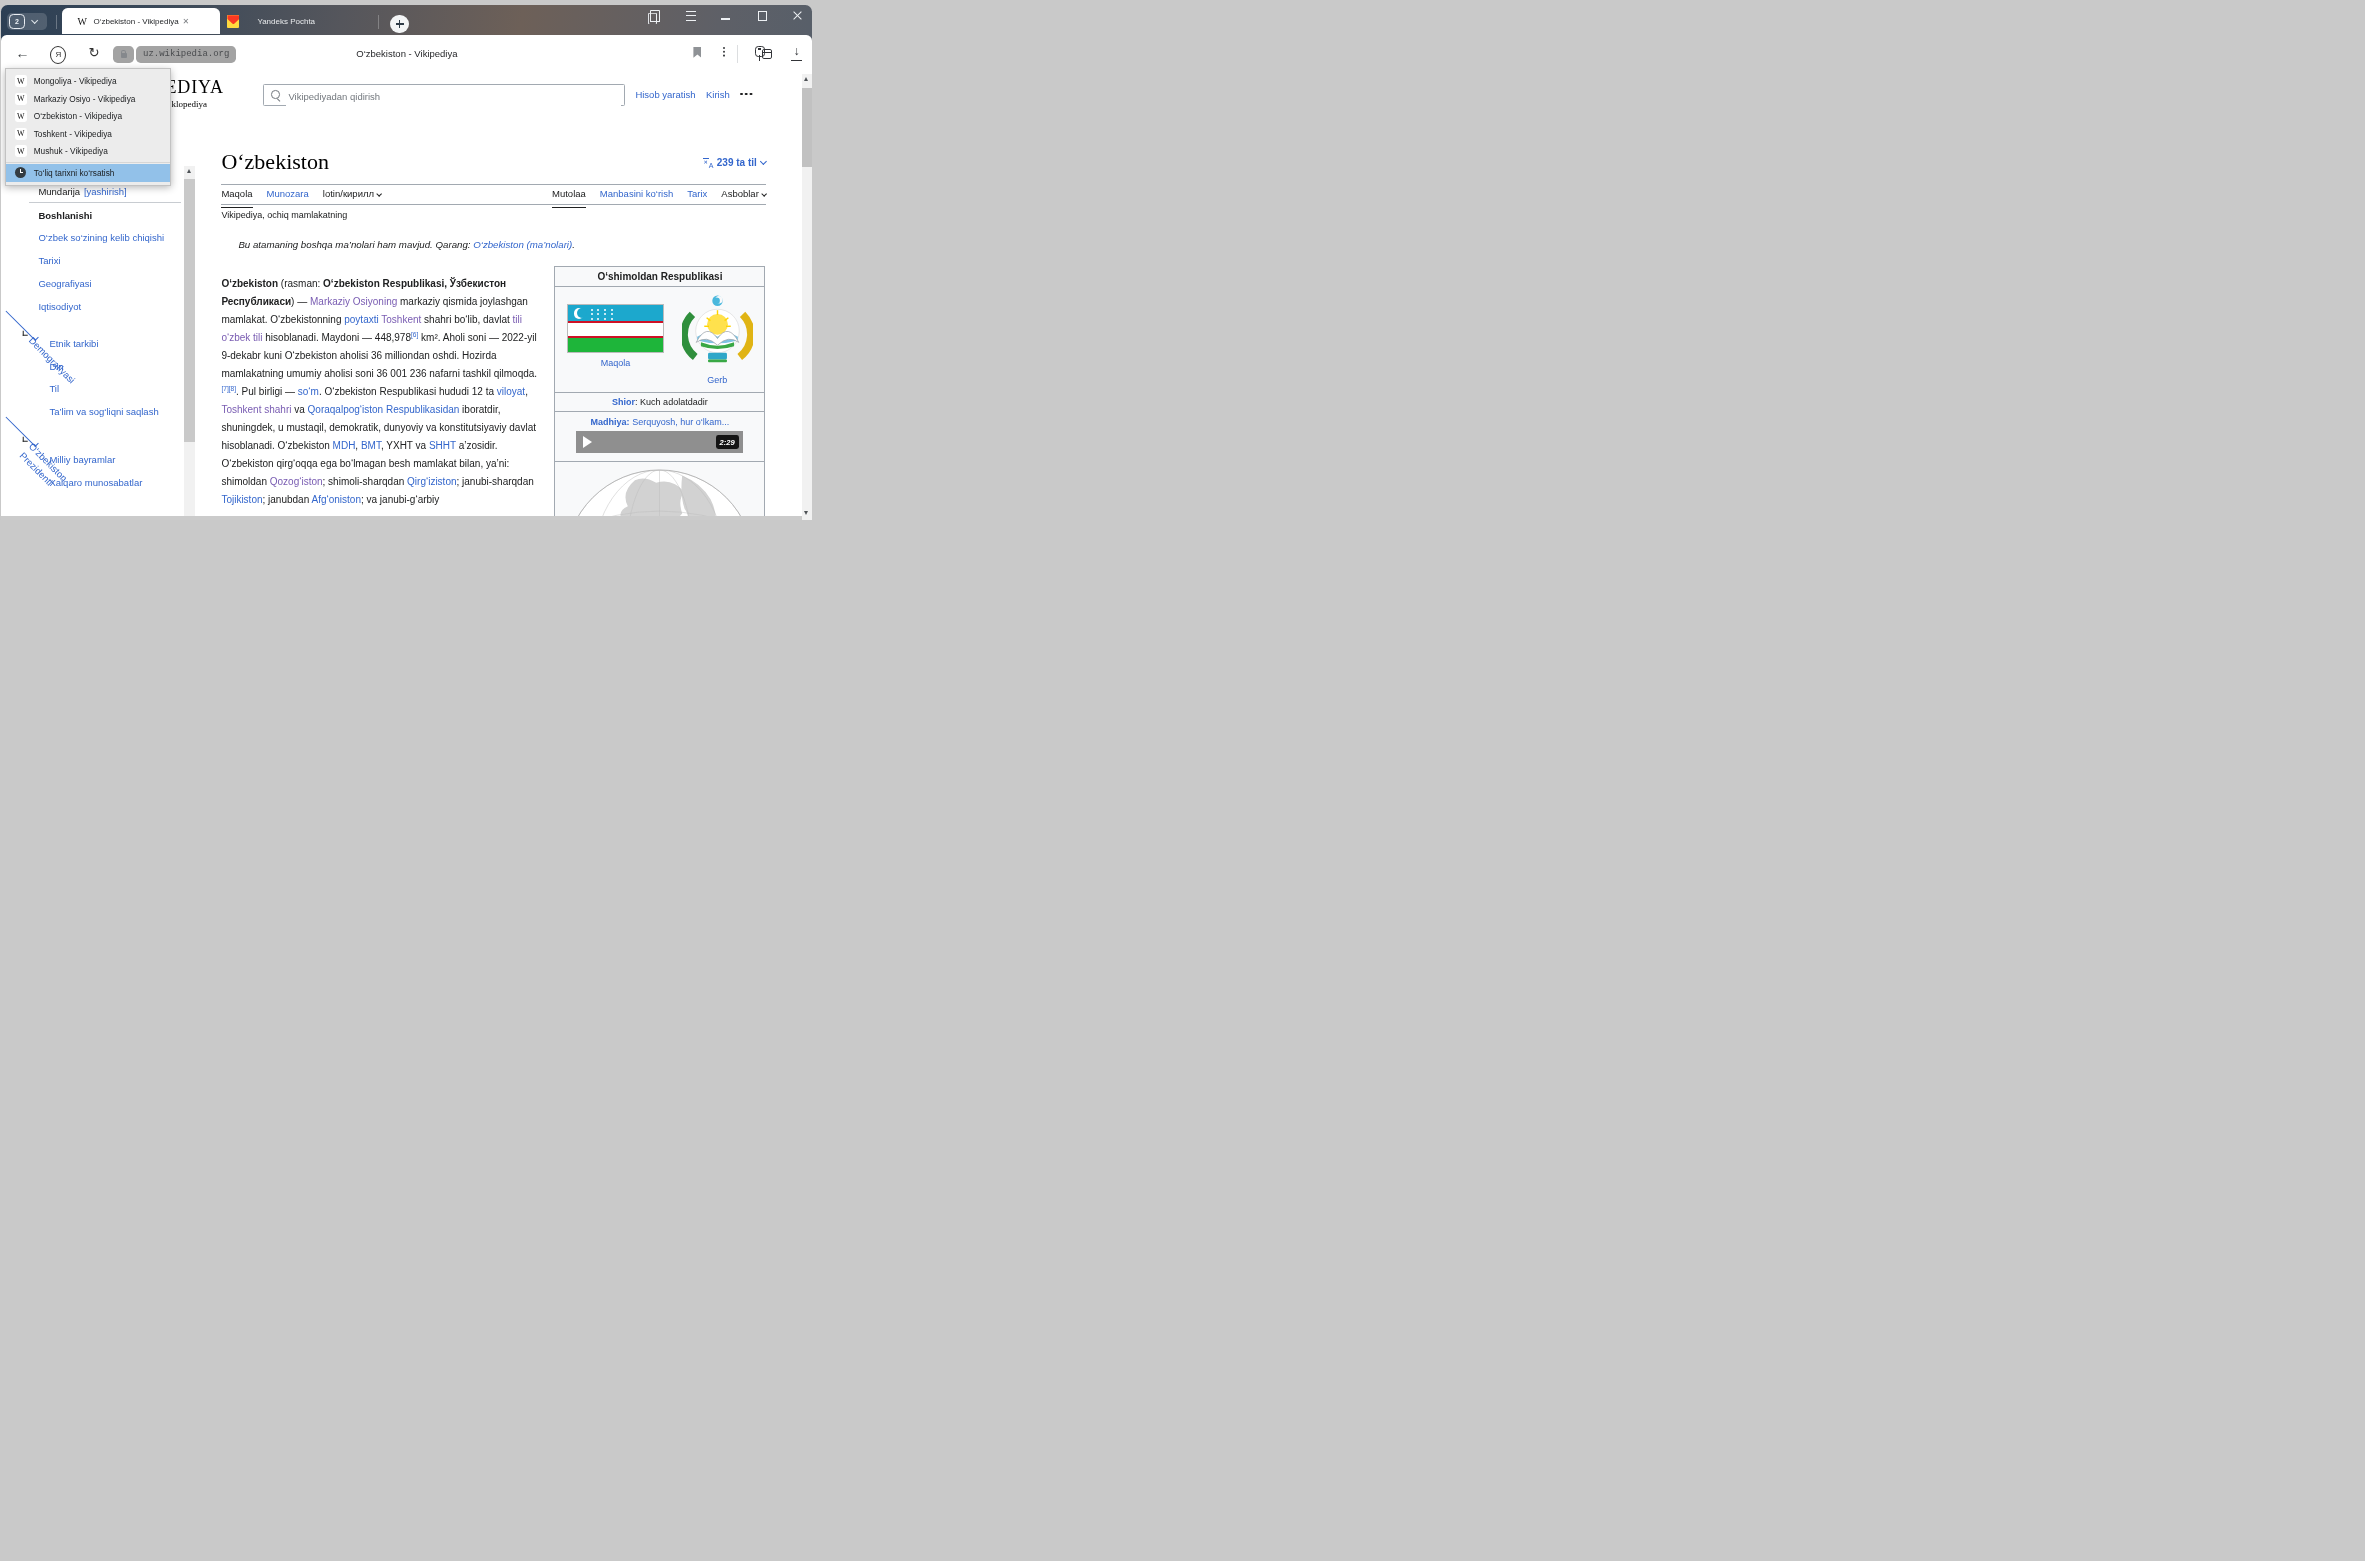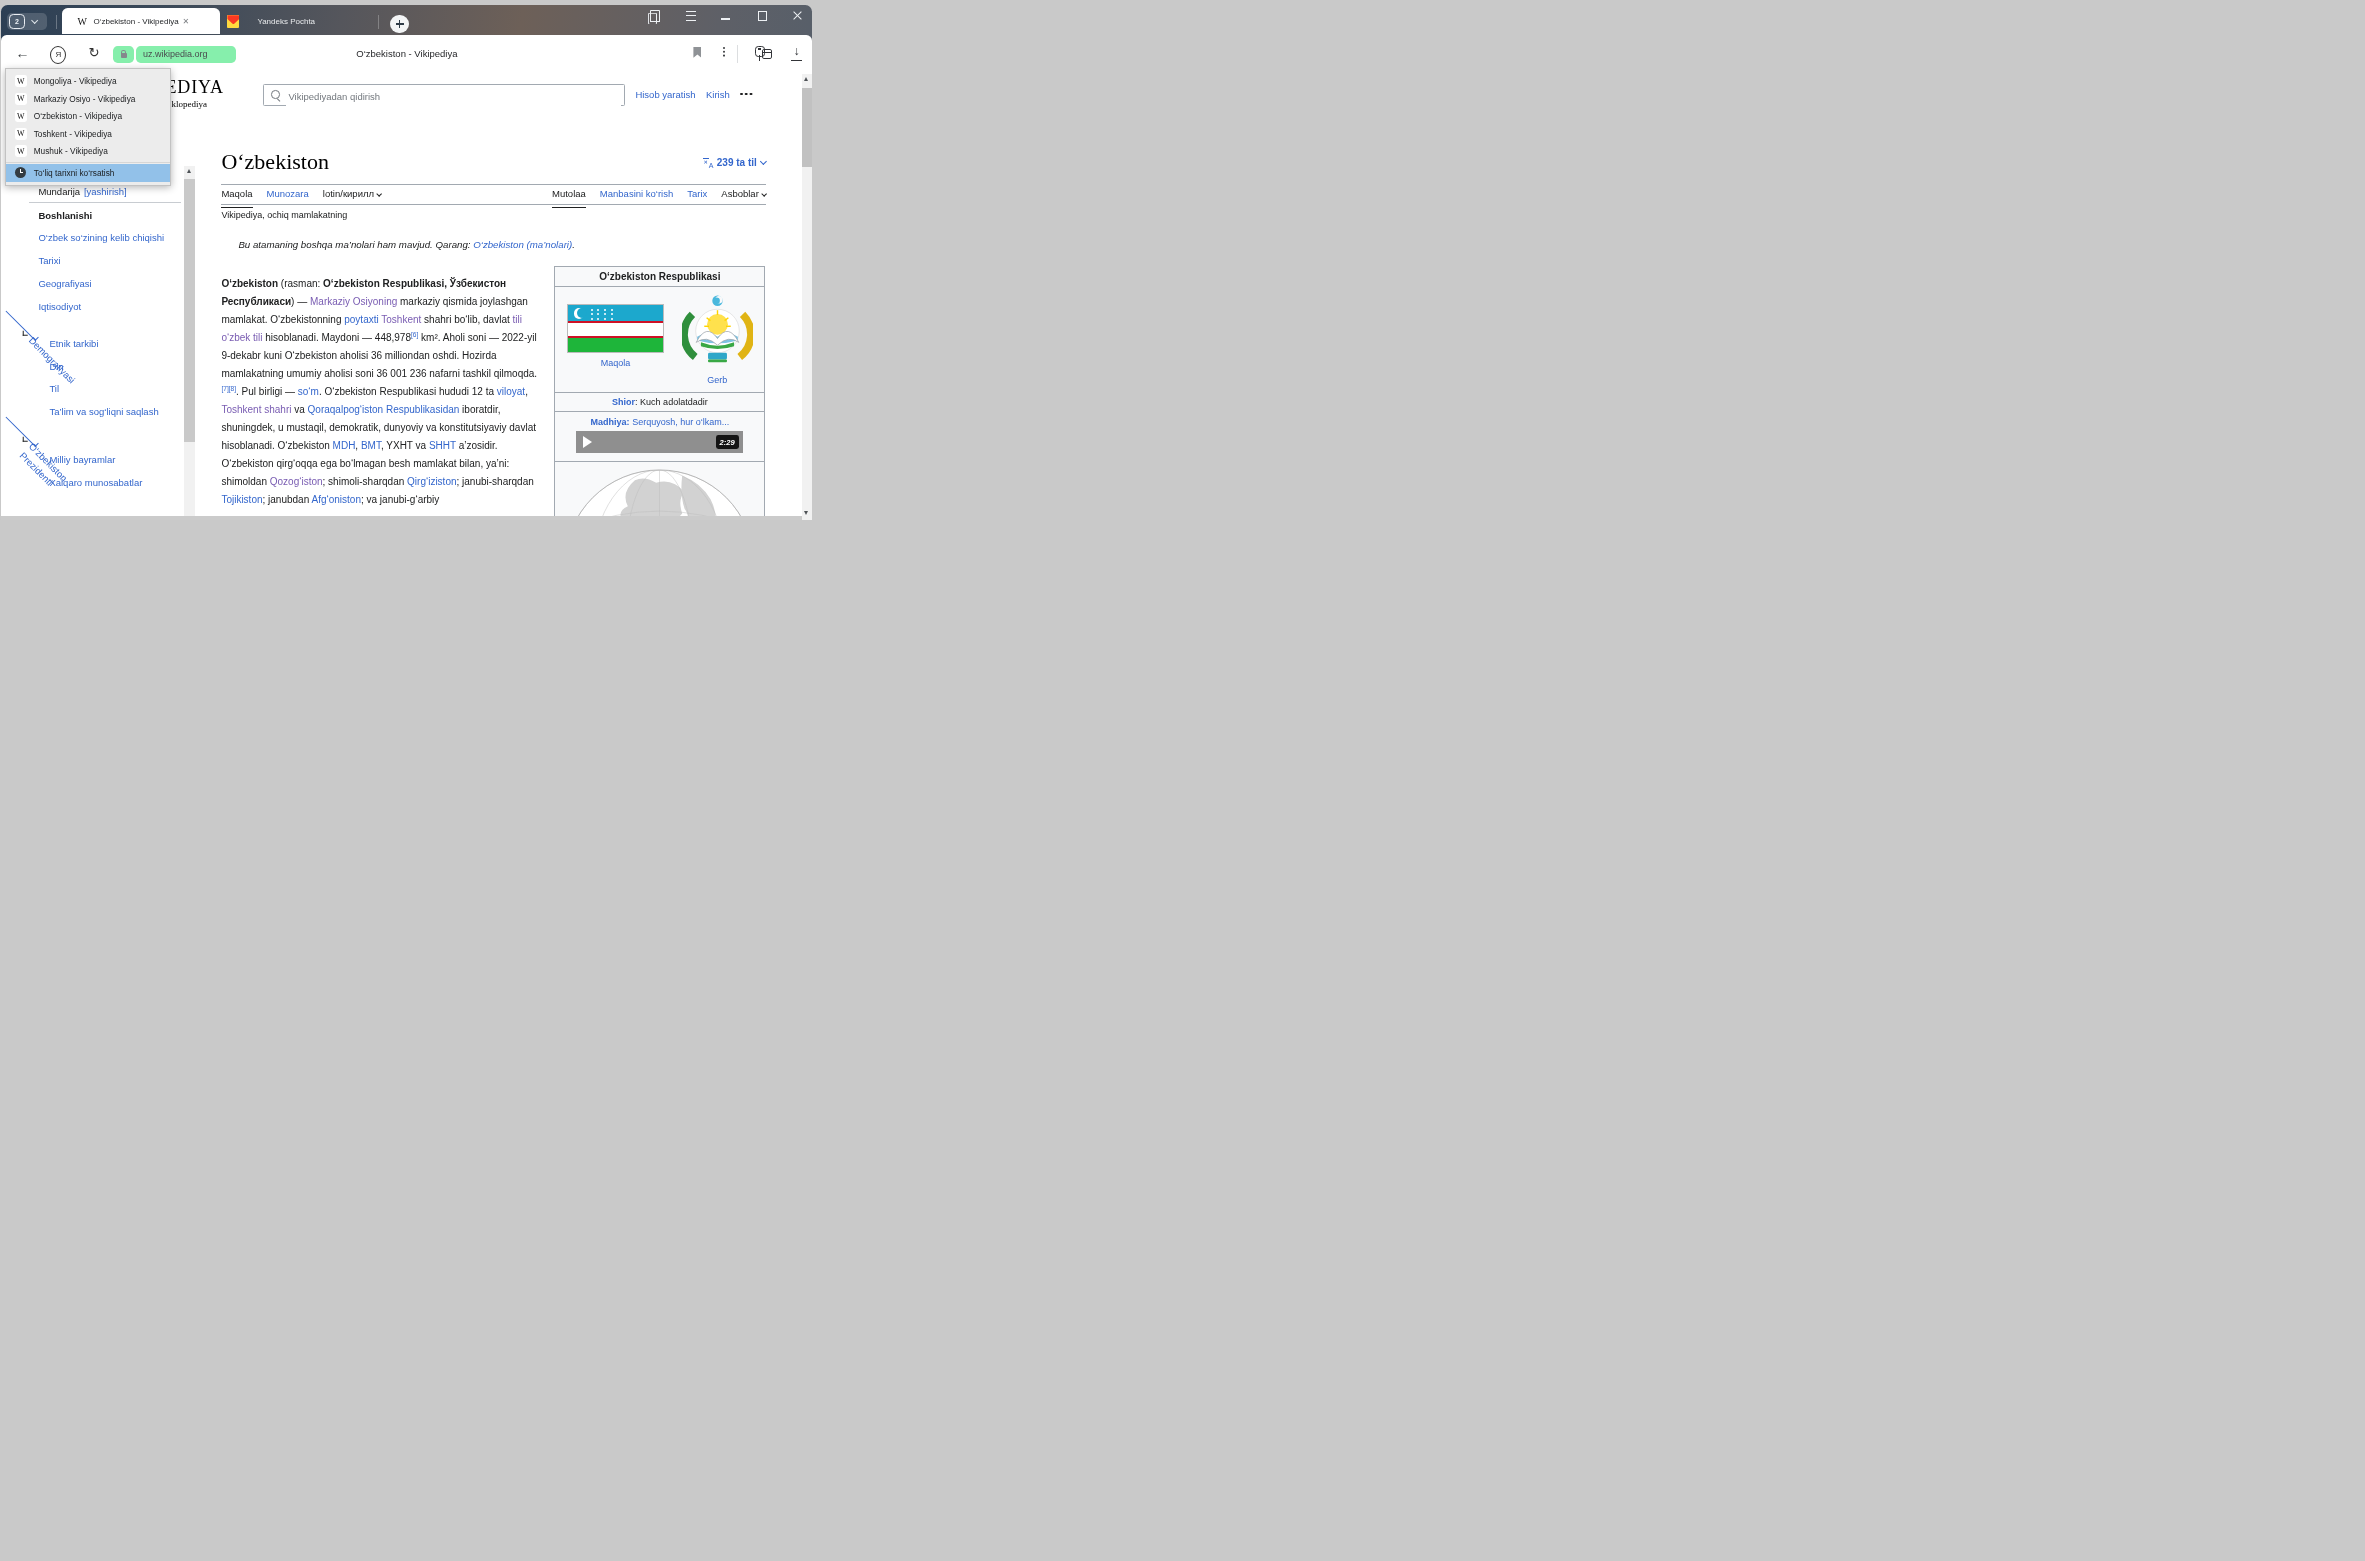--- a/index.html
+++ b/index.html
@@ -35,21 +35,21 @@
   .ic-close{position:absolute;left:791px;top:5.7px;width:9.5px;height:9.5px;}
   .ic-close::before,.ic-close::after{content:'';position:absolute;left:4.3px;top:-0.5px;width:0.9px;height:11px;background:#eef1f4;}
   .ic-close::before{transform:rotate(45deg);} .ic-close::after{transform:rotate(-45deg);}
   .clickable{cursor:pointer;}
 
   
   .navbar{position:absolute;left:0;top:30px;width:100%;height:39px;background:#fff;border-radius:5.7px 5.7px 0 0;}
   .ic-back{position:absolute;left:14px;top:9.5px;font-size:14px;color:#3c4043;cursor:pointer;line-height:19px;}
   .ic-ya{position:absolute;left:49px;top:11px;width:14px;height:16px;border:1.2px solid #333;border-radius:50%;display:flex;align-items:center;justify-content:center;font-size:8px;color:#333;cursor:pointer;}
   .ic-reload{position:absolute;left:87px;top:10.4px;font-size:13.2px;color:#333;cursor:pointer;font-family:"DejaVu Sans",sans-serif;}
-  .pill{position:absolute;background:#86efac;border-radius:4.7px;}
+  .pill{position:absolute;background:#a3a3a3;border-radius:4.7px;font-family:Liberation Mono, monospace;}
   .pill-lock{left:112px;top:11px;width:21px;height:17px;display:flex;align-items:center;justify-content:center;cursor:pointer;}
   .lock{position:relative;width:6.2px;height:4.7px;background:#85888c;border-radius:0.9px;margin-top:3.3px;}
   .lock::before{content:'';position:absolute;left:0.7px;top:-3.3px;width:2.8px;height:2.8px;border:0.9px solid #85888c;border-bottom:none;border-radius:2.4px 2.4px 0 0;}
   .pill-url{left:135px;top:11px;width:100px;height:17px;display:flex;align-items:center;padding-left:6.6px;box-sizing:border-box;font-size:9px;color:#4a4c4f;cursor:text;}
   .nav-title{position:absolute;left:50%;transform:translateX(-50%);top:13.2px;font-size:9.5px;color:#1f2023;white-space:nowrap;}
   .ic-flag{position:absolute;left:692px;top:12px;width:8px;height:11px;background:#8f9296;clip-path:polygon(0 0,100% 0,100% 100%,50% 70%,0 100%);cursor:pointer;}
   .ic-dots-v{position:absolute;left:722px;top:12px;width:1.9px;height:1.9px;border-radius:50%;background:#3a3c3f;box-shadow:0 3.8px 0 #3a3c3f,0 7.6px 0 #3a3c3f;cursor:pointer;}
   .nav-sep{position:absolute;left:736px;top:10.4px;width:0.5px;height:18px;background:#dcdee0;}
   .ic-key{position:absolute;left:753px;top:10.4px;width:18px;height:18px;cursor:pointer;}
   .ic-key .head{position:absolute;left:0.9px;top:0.5px;width:7.6px;height:9.5px;border:1.2px solid #323438;border-radius:3.3px;}
@@ -268,21 +268,21 @@
     <span>Mundarija</span><span class="hide-link">[yashirish]</span>
   </div>
   <div class="toc-rule"></div>
   <ul class="toc-list" id="toc-list"><li class="toc-item head l1"><span>Boshlanishi</span></li><li class="toc-item l1"><span>O‘zbek so‘zining kelib chiqishi</span></li><li class="toc-item l1"><span>Tarixi</span></li><li class="toc-item l1"><span>Geografiyasi</span></li><li class="toc-item l1"><span>Iqtisodiyot</span></li><li class="toc-item l1 chev"><span class="toc-chev"></span><span>Demografiyasi</span></li><li class="toc-item l2"><span>Etnik tarkibi</span></li><li class="toc-item l2"><span>Din</span></li><li class="toc-item l2"><span>Til</span></li><li class="toc-item l2"><span>Ta’lim va sog‘liqni saqlash</span></li><li class="toc-item l1 chev"><span class="toc-chev"></span><span>O‘zbekiston Prezidenti</span></li><li class="toc-item l2"><span>Milliy bayramlar</span></li><li class="toc-item l2"><span>Xalqaro munosabatlar</span></li></ul>
   <div class="toc-scrollbar">
     <span class="up"></span>
     <span class="thumb"></span>
   </div>
 
   <div class="infobox">
-    <div class="ib-title">O‘zbekiston Respublikasi</div>
+    <div class="ib-title">O‘shimoldan Respublikasi</div>
     <div class="ib-symbols">
       <div class="ib-flagblock">
         <div class="flag">
           <span class="s1"></span>
             <span class="r1"></span>
             <span class="s2"></span>
             <span class="r2"></span>
             <span class="s3"></span>
           <span class="cres"></span>
           <span class="star" style="left:23px;top:3.8px;"></span>

